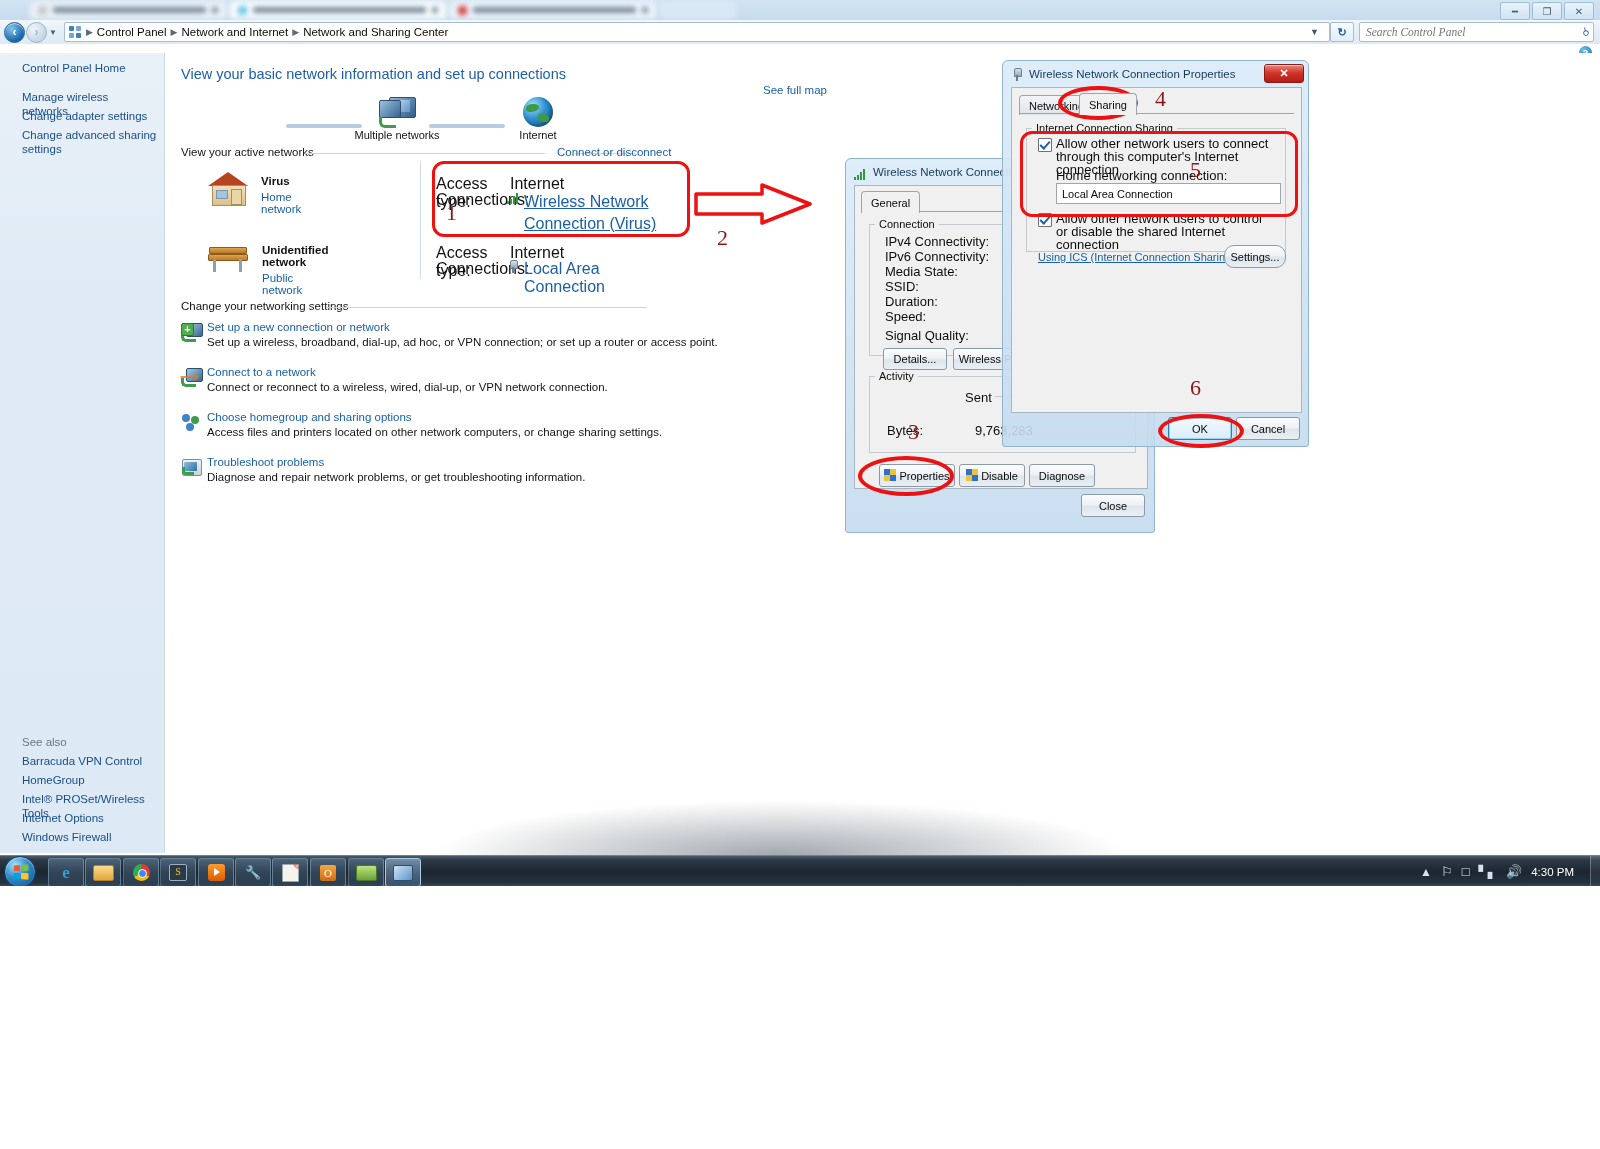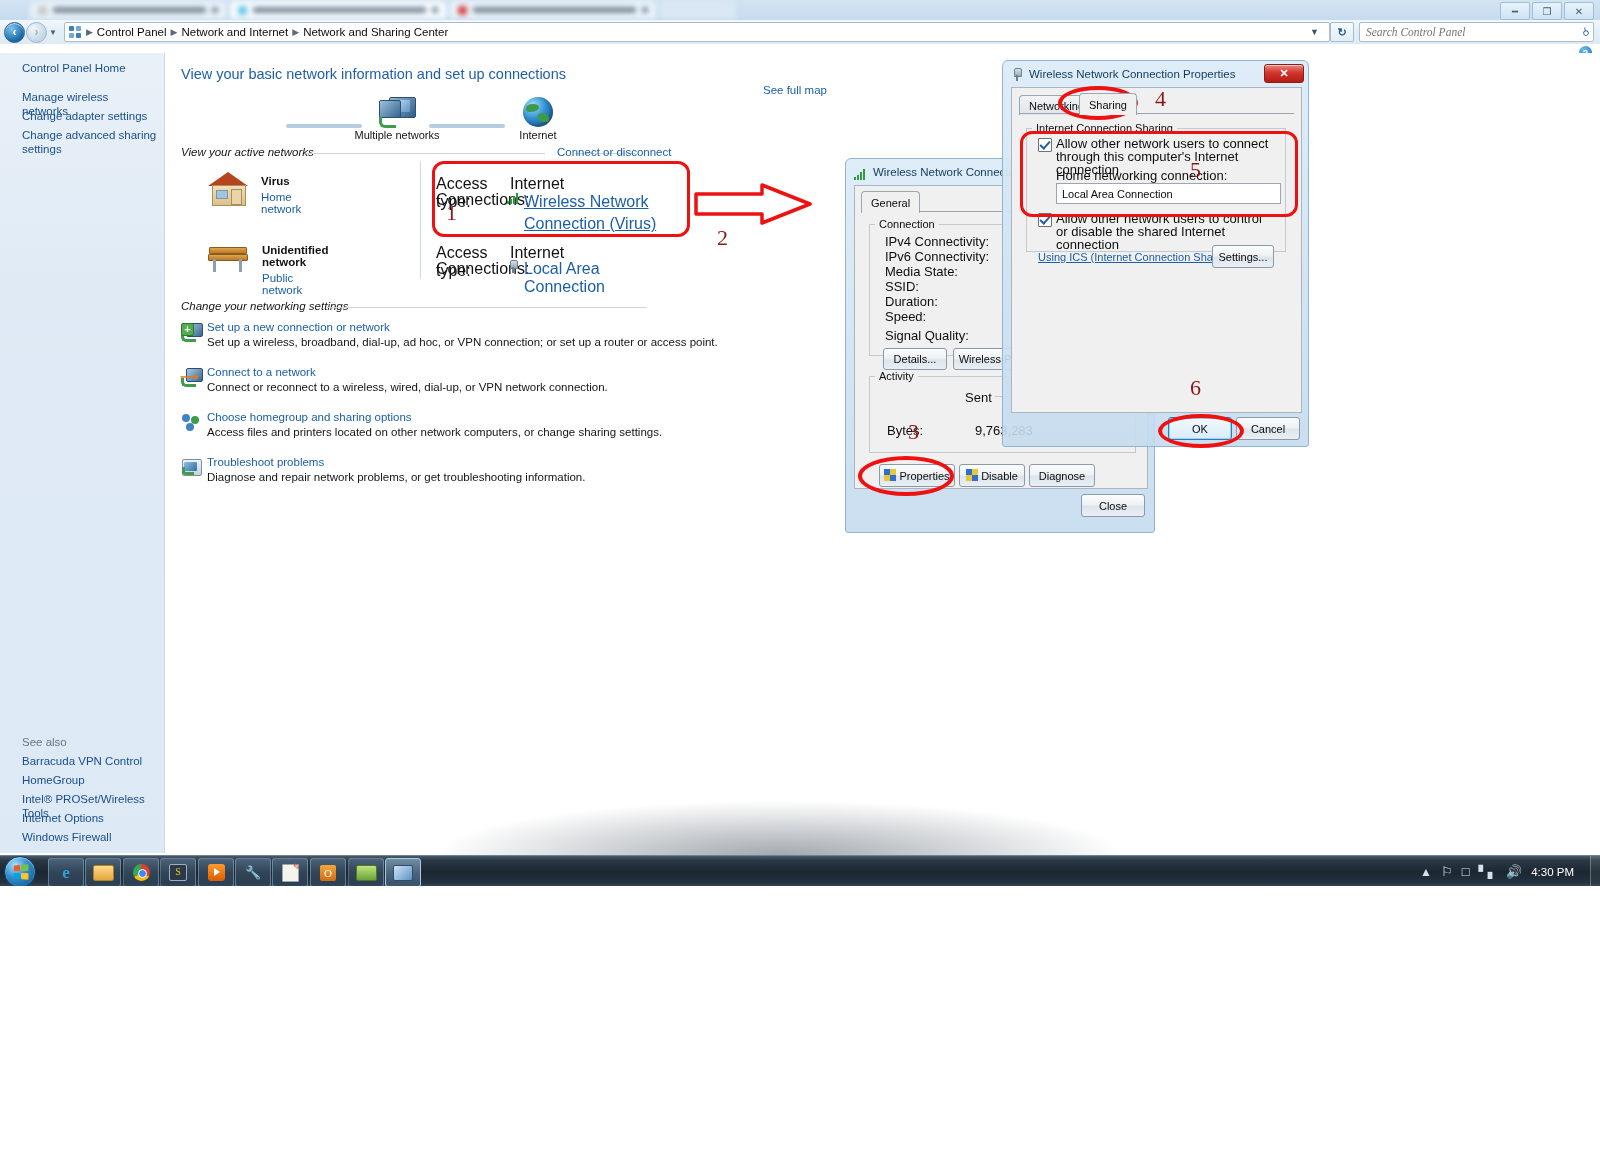--- a/index.html
+++ b/index.html
@@ -99,21 +99,21 @@
   .globe{width:30px;height:30px;margin:0 auto;border-radius:50%;
     background:radial-gradient(circle at 32% 28%,#9fe0f7 0%,#2f8fd0 45%,#14568f 100%);
     box-shadow:inset -2px -2px 4px rgba(0,0,0,.3);position:relative;overflow:hidden;}
   .globe:before{content:"";position:absolute;left:3px;top:7px;width:13px;height:8px;
     background:#3d9a4a;border-radius:50% 40% 60% 30%;}
   .globe:after{content:"";position:absolute;left:15px;top:16px;width:11px;height:9px;
     background:#3d9a4a;border-radius:40% 60% 30% 50%;}
   .maplink{position:absolute;left:18px;top:0;height:4px;background:#b6cde1;border-radius:2px;}
   .seefull{position:absolute;left:598px;top:31px;font-size:11.5px;color:#1a5fa8;cursor:pointer;}
 
-  .secthead{position:absolute;font-size:11.5px;color:#141414;background:#fff;padding-right:6px;font-style:italic;}
+  .secthead{position:absolute;font-size:11.5px;color:#141414;background:#fff;padding-right:6px;}
   .sectrule{position:absolute;height:1px;background:#c8d4de;}
 
   
   .netrow{position:absolute;left:16px;}
   .netname{font-size:11.5px;color:#121212;font-weight:bold;}
   .netsub{font-size:11.5px;color:#1a5fa8;cursor:pointer;}
   .homeicon{position:absolute;width:42px;height:33px;}
   .homeicon .roof{position:absolute;left:1px;top:0;width:0;height:0;
     border-left:20px solid transparent;border-right:20px solid transparent;
     border-bottom:14px solid #b5451f;}
@@ -519,21 +519,21 @@
       <div class="chk on" style="left:26px;top:50px;"></div>
       <div class="fld" style="left:44px;top:49px;width:216px;line-height:13px;">Allow other network users to connect through this computer's Internet connection</div>
 
       <div class="fld" style="left:44px;top:80px;">Home networking connection:</div>
       <div class="txtbox" style="left:44px;top:95px;width:218px;height:19px;">Local Area Connection</div>
 
       <div class="chk on" style="left:26px;top:125px;"></div>
       <div class="fld" style="left:44px;top:124px;width:216px;line-height:13px;">Allow other network users to control or disable the shared Internet connection</div>
 
       <div class="dlglink" style="left:26px;top:163px;">Using ICS (Internet Connection Sharing)</div>
-      <div class="btn" style="left:200px;top:157px;width:60px;height:21px;">Settings...</div>
+      <div class="btn" style="left:212px;top:157px;width:60px;height:21px;border-radius:10px;">Settings...</div>
     </div>
 
     <div class="btn def" style="left:165px;top:356px;width:62px;height:21px;">OK</div>
     <div class="btn" style="left:233px;top:356px;width:62px;height:21px;">Cancel</div>
   </div>
 
   <div class="rbox" style="left:432px;top:161px;width:252px;height:70px;"></div>
   <div class="rnum" style="left:446px;top:200px;">1</div>
 
   <svg style="position:absolute;left:692px;top:182px;width:140px;height:44px;">

